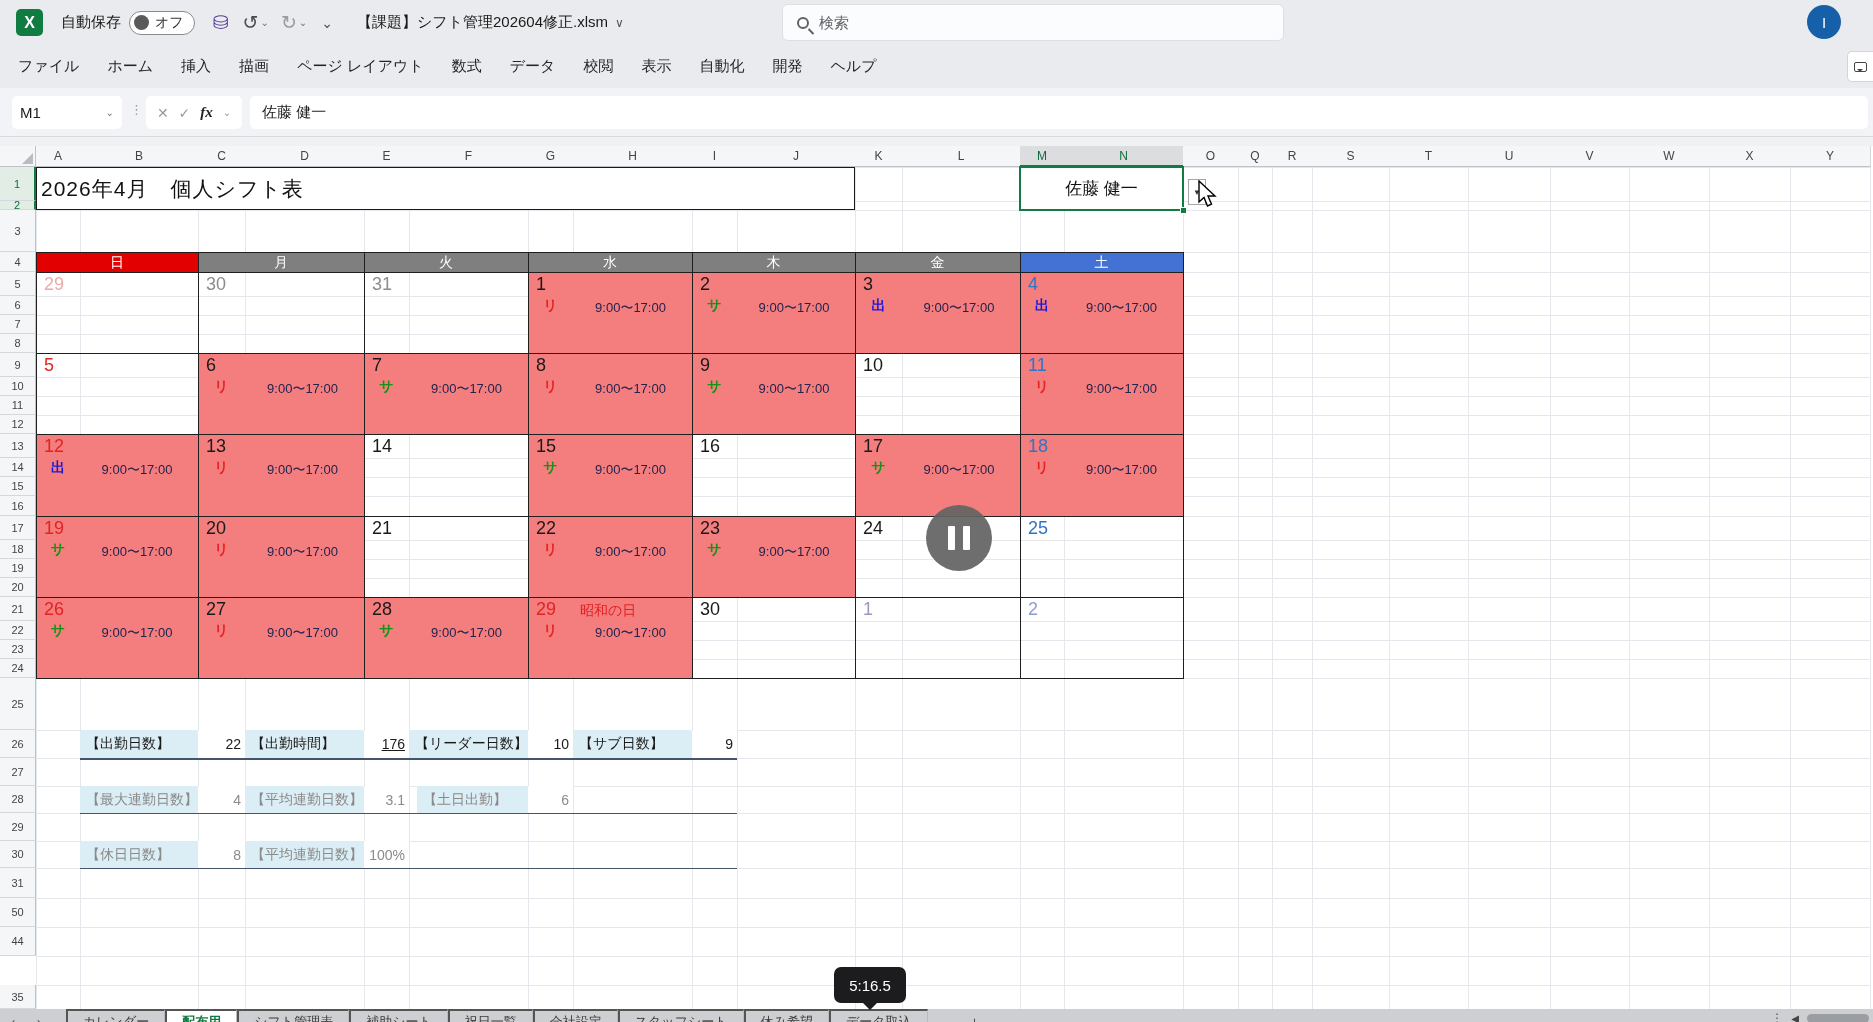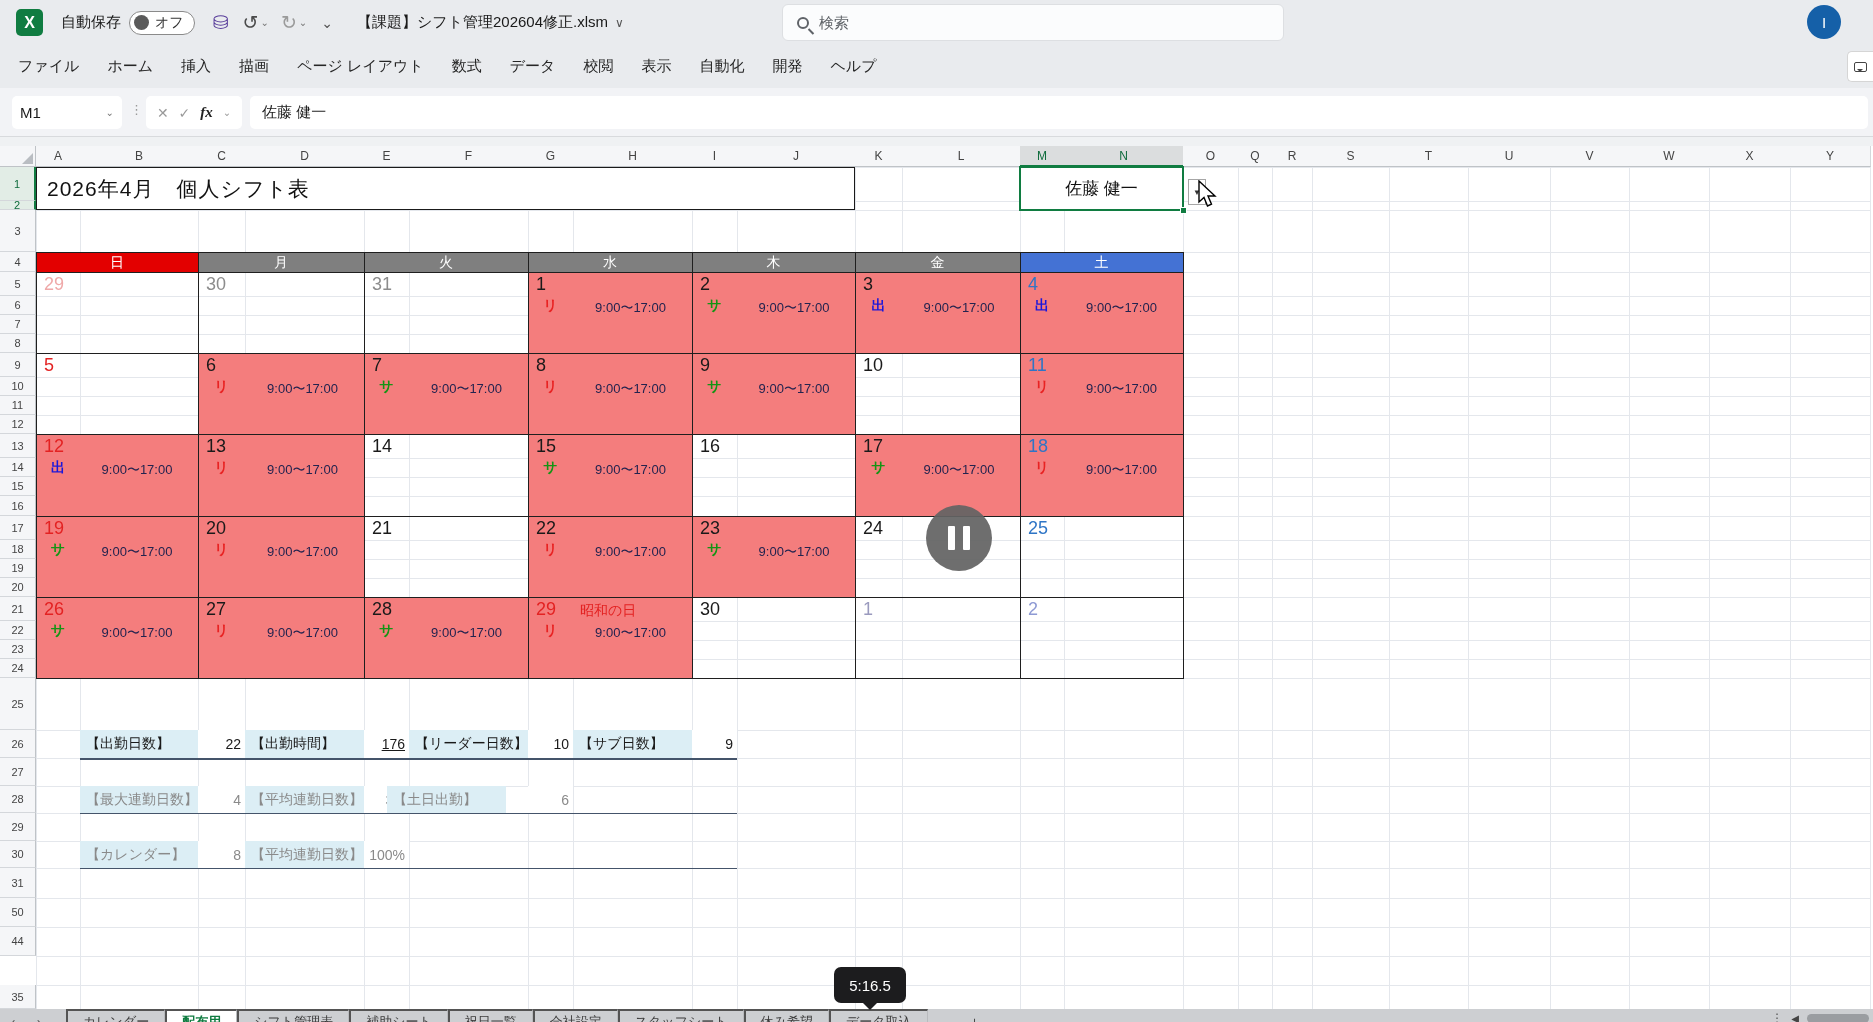--- a/index.html
+++ b/index.html
@@ -45,21 +45,21 @@
   #corner::after { content:""; position:absolute; right:2px; bottom:2px; border-left:11px solid transparent; border-bottom:11px solid #B9BDC2; }
   .col-hdr { position:absolute; top:146px; height:21px; background:#F5F6F8; border-right:1px solid #D4D7DB; border-bottom:1px solid #BFC3C7; font-size:12px; color:#444; text-align:center; line-height:20px; }
   .col-hdr.sel { background:#DBDDDE; border-bottom:2px solid #107C41; color:#0E6B3C; }
   .row-hdr { position:absolute; left:0; width:36px; background:#F5F6F8; border-right:1px solid #BFC3C7; border-bottom:1px solid #D4D7DB; font-size:11px; color:#444; text-align:center; overflow:hidden; display:flex; align-items:center; justify-content:center; }
   .row-hdr.sel { background:#E2EDE6; border-right:2px solid #107C41; color:#0E6B3C; }
 
   .gl { position:absolute; background:#E4E7EC; }
   .cal-border { position:absolute; background:#1F1F1F; }
 
   
-  #title-cell { position:absolute; left:36px; top:167px; width:819px; height:43px; background:#fff; border:1px solid #1a1a1a; font-size:21px; color:#111; display:flex; align-items:center; padding-left:10px; letter-spacing:1px; }
+  #title-cell { position:absolute; left:36px; top:167px; width:819px; height:43px; background:#fff; border:1px solid #1a1a1a; font-size:21px; color:#111; display:flex; align-items:center; padding-left:4px; letter-spacing:1px; }
   .day-hdr { position:absolute; top:252px; height:20px; color:#fff; font-size:14px; text-align:center; line-height:20px; }
   .day-cell { position:absolute; }
   .d-num { position:absolute; left:8px; top:1px; font-size:18px; line-height:22px; }
   .d-holiday { position:absolute; left:52px; top:5px; font-size:14px; }
   .d-sym { position:absolute; top:25px; font-size:14px; font-weight:bold; text-align:center; }
   .d-time { position:absolute; top:27px; font-size:13px; text-align:center; }
 
   .stat-label { position:absolute; font-size:14px; padding-left:6px; display:flex; align-items:center; }
   .stat-value { position:absolute; font-size:14px; text-align:right; padding-right:4px; display:flex; align-items:center; justify-content:flex-end; }
   .stat-line { position:absolute; left:80px; width:657px; }
@@ -464,24 +464,24 @@
       <div class="stat-value" style="left: 364px; top: 730px; width: 45px; height: 28px; background: rgb(255, 255, 255); color: rgb(26, 26, 26); z-index: 2; text-decoration: underline;">176</div>
       <div class="stat-label" style="left: 409px; top: 730px; width: 119px; height: 28px; background: rgb(220, 238, 245); color: rgb(26, 26, 26); z-index: 2;">【リーダー日数】</div>
       <div class="stat-value" style="left: 528px; top: 730px; width: 45px; height: 28px; background: rgb(255, 255, 255); color: rgb(26, 26, 26); z-index: 2;">10</div>
       <div class="stat-label" style="left: 573px; top: 730px; width: 119px; height: 28px; background: rgb(220, 238, 245); color: rgb(26, 26, 26); z-index: 2;">【サブ日数】</div>
       <div class="stat-value" style="left: 692px; top: 730px; width: 45px; height: 28px; background: rgb(255, 255, 255); color: rgb(26, 26, 26); z-index: 2;">9</div>
       <div class="stat-line" style="top: 758px; height: 2px; background: rgb(68, 84, 106); z-index: 3;"></div>
       <div class="stat-label" style="left: 80px; top: 786px; width: 118px; height: 27px; background: rgb(220, 238, 245); color: rgb(138, 138, 138); z-index: 2;">【最大連勤日数】</div>
       <div class="stat-value" style="left: 198px; top: 786px; width: 47px; height: 27px; background: rgb(255, 255, 255); color: rgb(138, 138, 138); z-index: 2;">4</div>
       <div class="stat-label" style="left: 245px; top: 786px; width: 119px; height: 27px; background: rgb(220, 238, 245); color: rgb(138, 138, 138); z-index: 2;">【平均連勤日数】</div>
       <div class="stat-value" style="left: 364px; top: 786px; width: 45px; height: 27px; background: rgb(255, 255, 255); color: rgb(138, 138, 138); z-index: 2;">3.1</div>
-      <div class="stat-label" style="left: 387px; top: 786px; width: 119px; height: 27px; background: rgb(220, 238, 245); color: rgb(138, 138, 138); z-index: 2;">【土日出勤】</div>
+      <div class="stat-label" style="left: 417px; top: 786px; width: 119px; height: 27px; background: rgb(220, 238, 245); color: rgb(138, 138, 138); z-index: 2;">【土日出勤】</div>
       <div class="stat-value" style="left: 528px; top: 786px; width: 45px; height: 27px; background: rgb(255, 255, 255); color: rgb(138, 138, 138); z-index: 2;">6</div>
       <div class="stat-line" style="top: 813px; height: 1px; background: rgb(68, 84, 106); z-index: 3;"></div>
-      <div class="stat-label" style="left: 80px; top: 841px; width: 118px; height: 27px; background: rgb(220, 238, 245); color: rgb(138, 138, 138); z-index: 2;">【カレンダー】</div>
+      <div class="stat-label" style="left: 80px; top: 841px; width: 118px; height: 27px; background: rgb(220, 238, 245); color: rgb(138, 138, 138); z-index: 2;">【休日日数】</div>
       <div class="stat-value" style="left: 198px; top: 841px; width: 47px; height: 27px; background: rgb(255, 255, 255); color: rgb(138, 138, 138); z-index: 2;">8</div>
       <div class="stat-label" style="left: 245px; top: 841px; width: 119px; height: 27px; background: rgb(220, 238, 245); color: rgb(138, 138, 138); z-index: 2;">【平均連勤日数】</div>
       <div class="stat-value" style="left: 364px; top: 841px; width: 45px; height: 27px; background: rgb(255, 255, 255); color: rgb(138, 138, 138); z-index: 2;">100%</div>
       <div class="stat-line" style="top: 868px; height: 1px; background: rgb(68, 84, 106); z-index: 3;"></div>
     </div>
 
   <div id="sel-box">
       <span>佐藤 健一</span>
     </div>
   <div id="fill-handle"></div>

